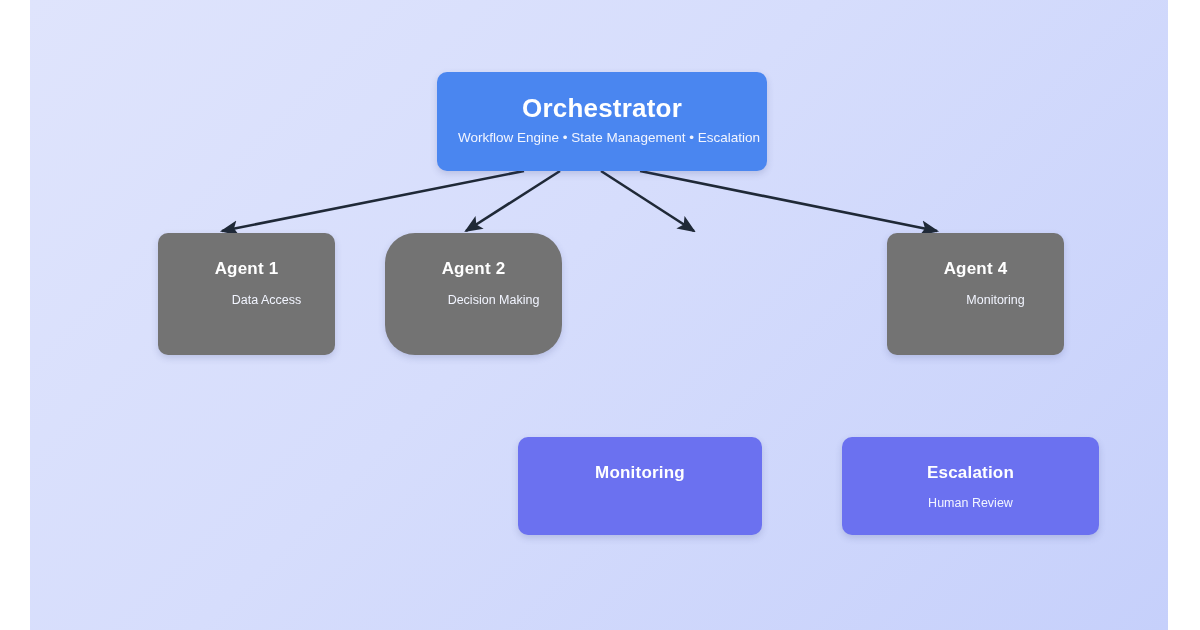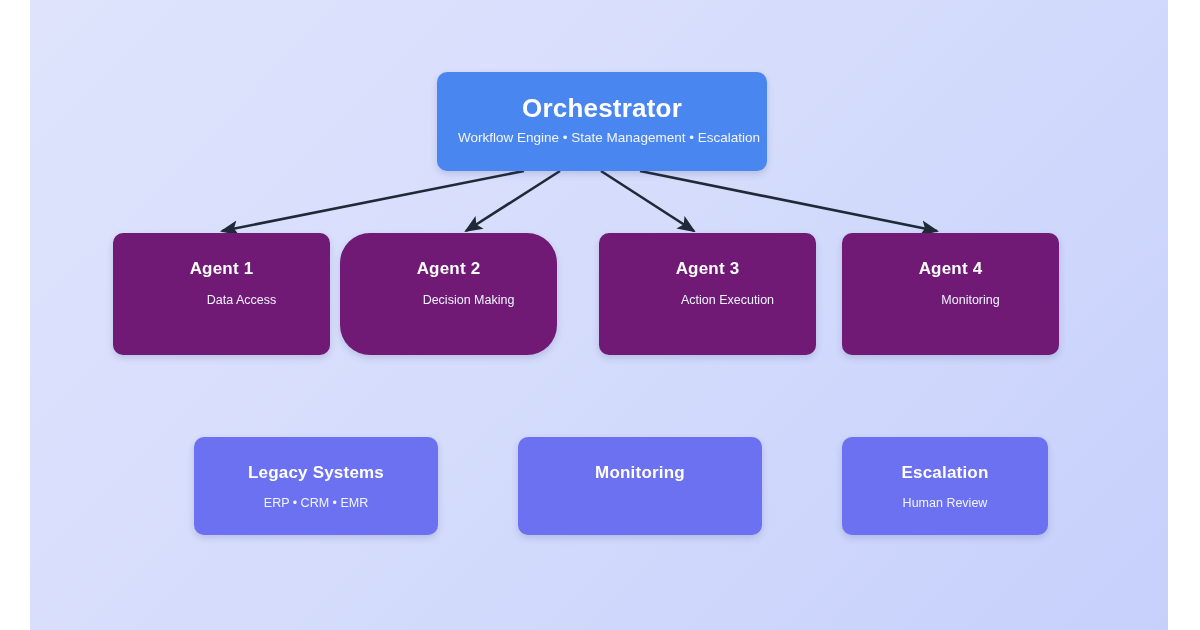--- a/index.html
+++ b/index.html
@@ -80,23 +80,24 @@
   }
   #node-orchestrator .node-sub {
     top: 58px;
     font-size: 13.5px;
     padding-left: 14px;
   }
 
   
   .agent {
     top: 233px;
-    width: 217px;
+    width: 177px;
     height: 122px;
-    background: #701a75;
+    background: #737373;
+    margin-left: 45px;
   }
   .agent .node-title {
     top: 26px;
     font-size: 17px;
   }
   .agent .node-sub {
     top: 60px;
     font-size: 12.5px;
     padding-left: 40px;
   }
@@ -114,21 +115,21 @@
   .support .node-title {
     top: 26px;
     font-size: 17px;
   }
   .support .node-sub {
     top: 59px;
     font-size: 12.5px;
   }
   #node-legacy-systems   { left: 194px; width: 244px; }
   #node-monitoring-layer { left: 518px; width: 244px; }
-  #node-escalation       { left: 842px; width: 206px; }
+  #node-escalation       { left: 842px; width: 257px; }
 </style>
 </head>
 <body>
 
 <div id="diagram-canvas">
 
   <div id="panel"></div>
 
   <svg id="connectors" viewBox="0 0 1200 630" xmlns="http://www.w3.org/2000/svg">
     <defs>
@@ -154,34 +155,26 @@
   <div class="node agent" id="node-agent-1">
     <div class="node-title">Agent 1</div>
     <div class="node-sub">Data Access</div>
   </div>
 
   <div class="node agent" id="node-agent-2">
     <div class="node-title">Agent 2</div>
     <div class="node-sub">Decision Making</div>
   </div>
 
-  <div class="node agent" id="node-agent-3">
-    <div class="node-title">Agent 3</div>
-    <div class="node-sub">Action Execution</div>
-  </div>
 
   <div class="node agent" id="node-agent-4">
     <div class="node-title">Agent 4</div>
     <div class="node-sub">Monitoring</div>
   </div>
 
-  <div class="node support" id="node-legacy-systems">
-    <div class="node-title">Legacy Systems</div>
-    <div class="node-sub">ERP • CRM • EMR</div>
-  </div>
 
   <div class="node support" id="node-monitoring-layer">
     <div class="node-title">Monitoring</div>
   </div>
 
   <div class="node support" id="node-escalation">
     <div class="node-title">Escalation</div>
     <div class="node-sub">Human Review</div>
   </div>
 

